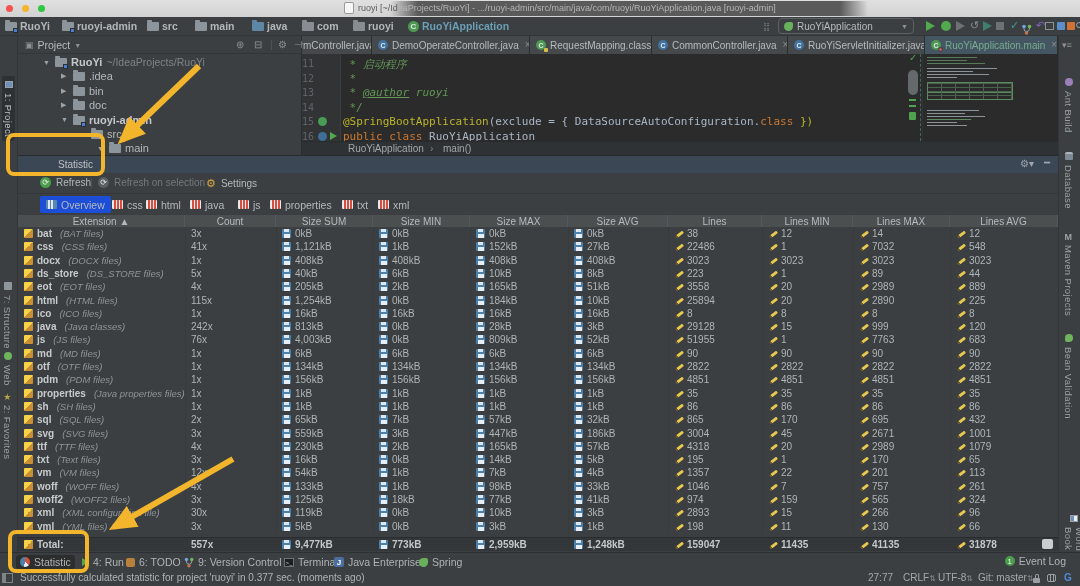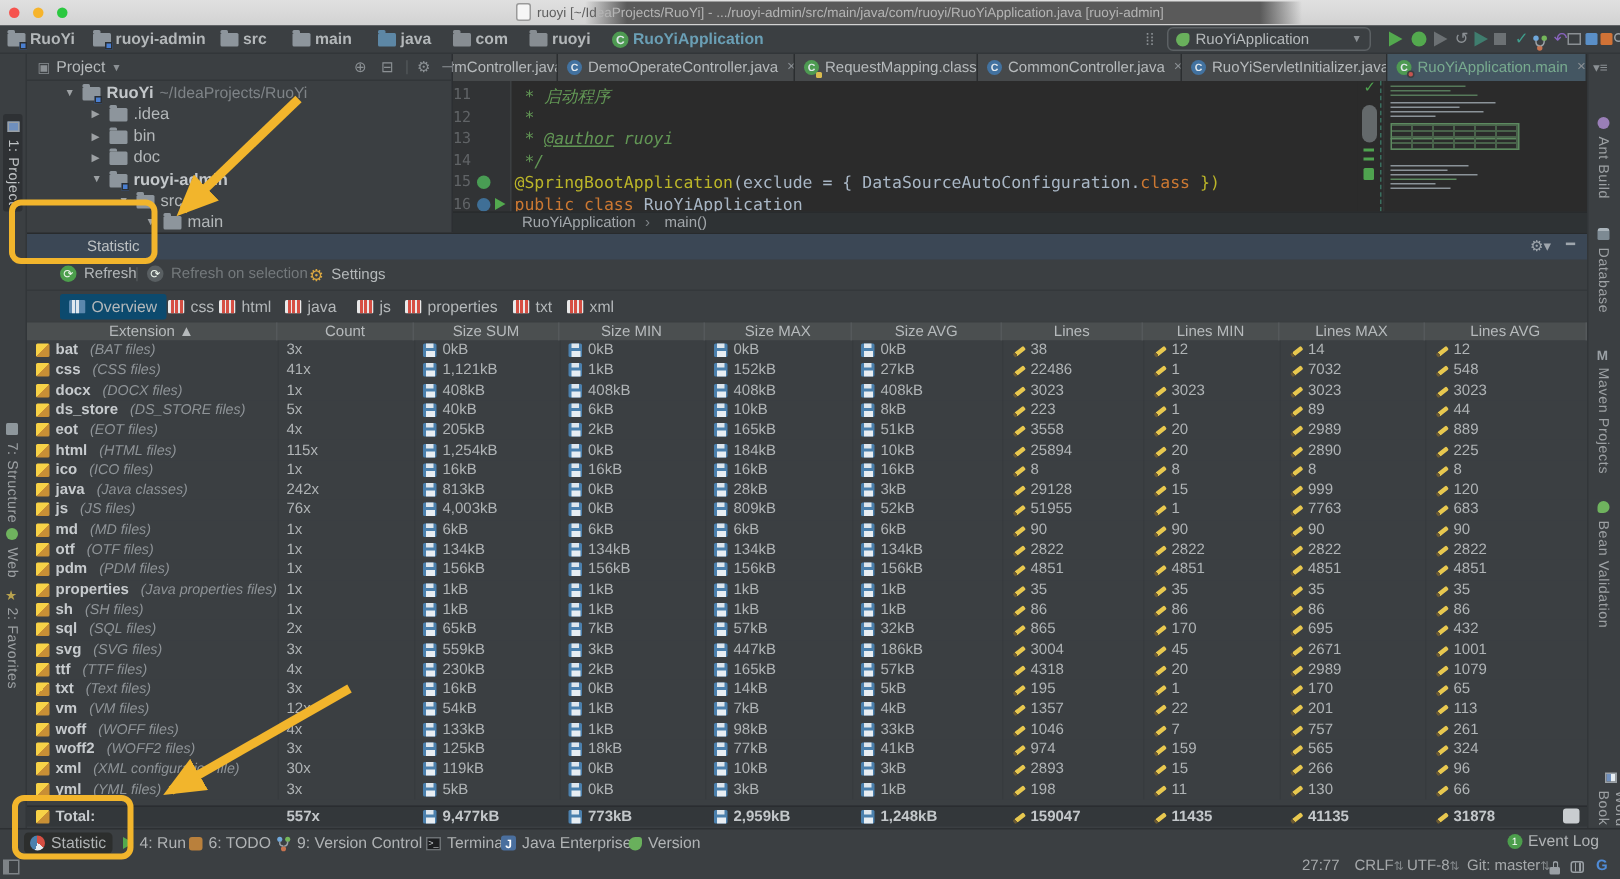--- a/index.html
+++ b/index.html
@@ -76,21 +76,21 @@
 #swheader .gear{position:absolute;right:24px;top:2px;color:#9fa6ad;font-size:10px}
 #swheader .min{position:absolute;right:8px;top:1px;color:#9fa6ad;font-size:10px}
 #swtoolbar{position:absolute;left:0;top:17px;width:1040px;height:21px;border-bottom:1px solid #34383b;font-size:10px;color:#b4b8ba}
 .tbitem{position:absolute;top:4px;display:flex;align-items:center;gap:5px}
 .tbitem.dim{color:#74797c}
 .ref{width:11px;height:11px;border-radius:50%;background:#4c9e4c;color:#eaf3ea;font-size:8px;display:flex;align-items:center;justify-content:center}
 .ref.dim{background:#595f62}
 .gearY{color:#d9a741;font-size:11px}
 #swtabs{position:absolute;left:0;top:38px;width:1040px;height:20px;font-size:10.5px;color:#b4b8ba}
 .swtab{position:absolute;top:2px;height:17px;display:flex;align-items:center;gap:4px;padding:0 6px;border-radius:2px}
-.swtab.sel{background:#0c4a6e}
+.swtab.sel{background:#1d4ed8}
 .chartico{width:11px;height:9px;background:#e9e9e9;border-radius:1px;background-image:linear-gradient(90deg,transparent 2px,#d64f43 2px,#d64f43 4px,transparent 4px,transparent 5px,#d64f43 5px,#d64f43 7px,transparent 7px,transparent 8px,#d64f43 8px,#d64f43 10px,transparent 10px)}
 .chartico.blue{background:#5a87ad;background-image:linear-gradient(90deg,transparent 2px,#dfe7ee 2px,#dfe7ee 4px,transparent 4px,transparent 5px,#dfe7ee 5px,#dfe7ee 7px,transparent 7px)}
 
 #thead{position:absolute;left:0;top:58px;width:1040px;height:13px;background:#4b4f50;border-top:1px solid #3a3e40}
 .hcell{position:absolute;top:0;height:13px;font-size:10px;color:#b6babc;text-align:center;line-height:13px;border-right:1px solid #55595b}
 #tbody{position:absolute;left:0;top:71px;width:1040px;height:306px}
 .trow{position:absolute;left:0;width:1040px;height:13.3px}
 .trow.even{background:#3b3f42}.trow.odd{background:#3b3f42}
 .cell{position:absolute;top:0;height:13px;display:flex;align-items:center;gap:4px;font-size:10px;color:#b0b4b6;padding-left:6px;overflow:hidden}
 .cell .nm{font-weight:bold;color:#c7cbce}
@@ -1422,29 +1422,30 @@
         <div class="sbitem" style="left: 280px;">
           <span style="width:10px;height:9px;background:#1d1f21;border:1px solid #6c7174;color:#c8cdd0;font-size:6px;line-height:8px;text-align:center">&gt;_</span>
           <span>Terminal</span>
         </div>
         <div class="sbitem" style="left: 330px;">
           <span style="display:inline-flex;width:10px;height:10px;background:#4a6f9e;border-radius:2px;color:#fff;font-size:8px;font-weight:bold;align-items:center;justify-content:center">J</span>
           <span>Java Enterprise</span>
         </div>
         <div class="sbitem" style="left: 415px;">
           <span class="leaf"></span>
-          <span>Version</span>
+          <span>Spring</span>
         </div>
       </div>
     <div id="eventlog" style="position:absolute">
         <span class="evt">1</span>
         <span>Event Log</span>
       </div>
   </div>
   <div class="abs" id="statusmsg">
+    <span id="msg">Successfully calculated statistic for project 'ruoyi' in 0.377 sec. (moments ago)</span>
     <span class="widget" style="left:868px"><span>27:77</span></span>
     <span class="widget" style="left:903px"><span>CRLF</span><span class="updn">⇅</span></span>
     <span class="widget" style="left:938px"><span>UTF-8</span><span class="updn">⇅</span></span>
     <span class="widget" style="left:978px"><span>Git: master</span><span class="updn">⇅</span></span>
     <span class="abs" style="left:1033px;top:8px;width:7px;height:5px;background:#9aa0a5;border-radius:1px"></span>
     <span class="abs" style="left:1034.5px;top:4px;width:4px;height:5px;border:1px solid #9aa0a5;border-bottom:none;border-radius:2px 2px 0 0"></span>
     <span class="abs" style="left:1047px;top:4px;width:9px;height:8px;border:1px solid #9aa0a5;border-radius:2px;background:linear-gradient(90deg,transparent 2px,#9aa0a5 2px 3px,transparent 3px 5px,#9aa0a5 5px 6px,transparent 6px)"></span>
     <span class="widget" style="left:1064px;font-weight:bold;color:#4f8bd6">G</span>
   </div>
   <div class="abs" style="left:2px;top:573px;width:11px;height:10px;border:1px solid #7e8387;border-left-width:4px"></div>

